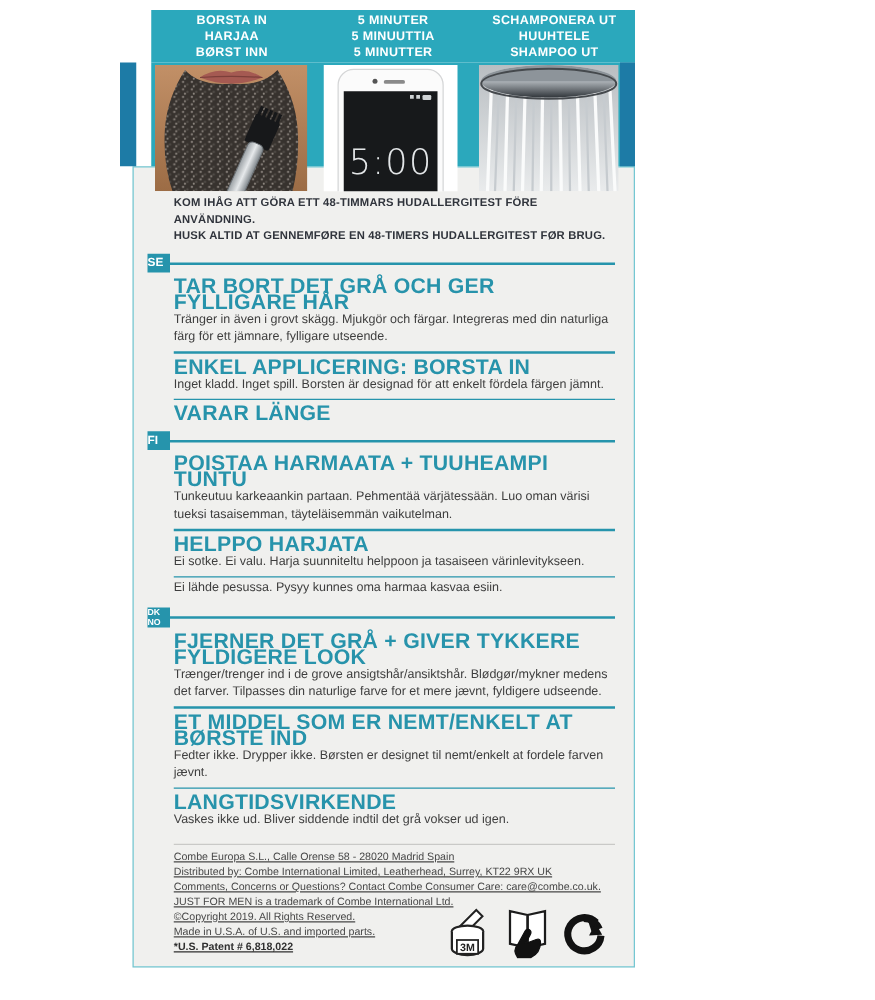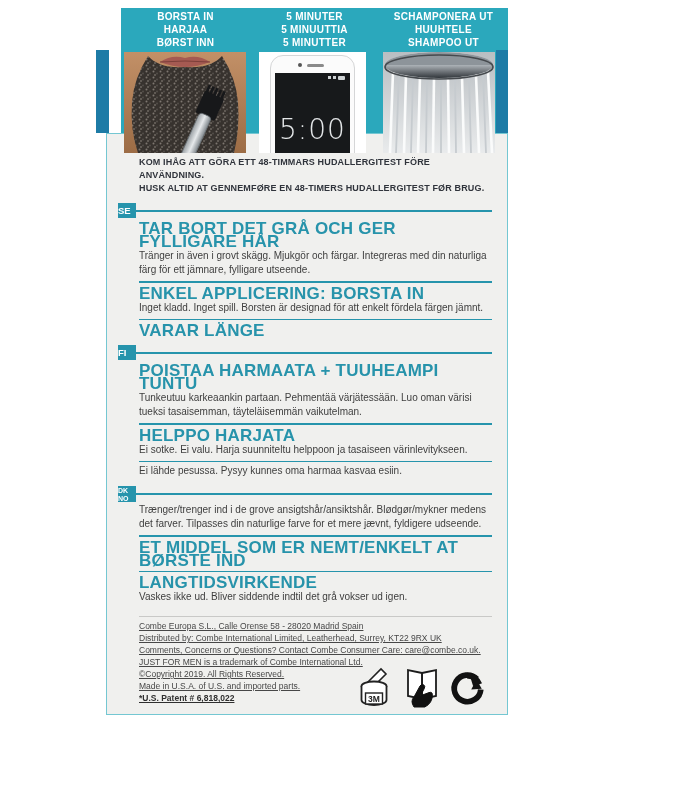--- a/index.html
+++ b/index.html
@@ -259,23 +259,25 @@
 
       <div class="section">
         <div class="sec-head">
           <div class="tag double">
             <span>DK</span>
             <span>NO</span>
           </div>
           <div class="hd-rule"></div>
         </div>
         <div class="sec-body">
+          <h3 class="item-h">FJERNER DET GRÅ + GIVER TYKKERE FYLDIGERE LOOK</h3>
           <p class="item-p">Trænger/trenger ind i de grove ansigtshår/ansiktshår. Blødgør/mykner medens det farver. Tilpasses din naturlige farve for et mere jævnt, fyldigere udseende.</p>
           <div class="item-rule"></div>
           <h3 class="item-h">ET MIDDEL SOM ER NEMT/ENKELT AT BØRSTE IND</h3>
+          <p class="item-p">Fedter ikke. Drypper ikke. Børsten er designet til nemt/enkelt at fordele farven jævnt.</p>
           <div class="item-rule"></div>
           <h3 class="item-h">LANGTIDSVIRKENDE</h3>
           <p class="item-p">Vaskes ikke ud. Bliver siddende indtil det grå vokser ud igen.</p>
         </div>
       </div>
 
       <div class="footer">
         <div class="footer-rule"></div>
         <p class="f-line u">Combe Europa S.L., Calle Orense 58 - 28020 Madrid Spain</p>
         <p class="f-line">Distributed by: Combe International Limited, Leatherhead, Surrey, KT22 9RX  UK</p>

